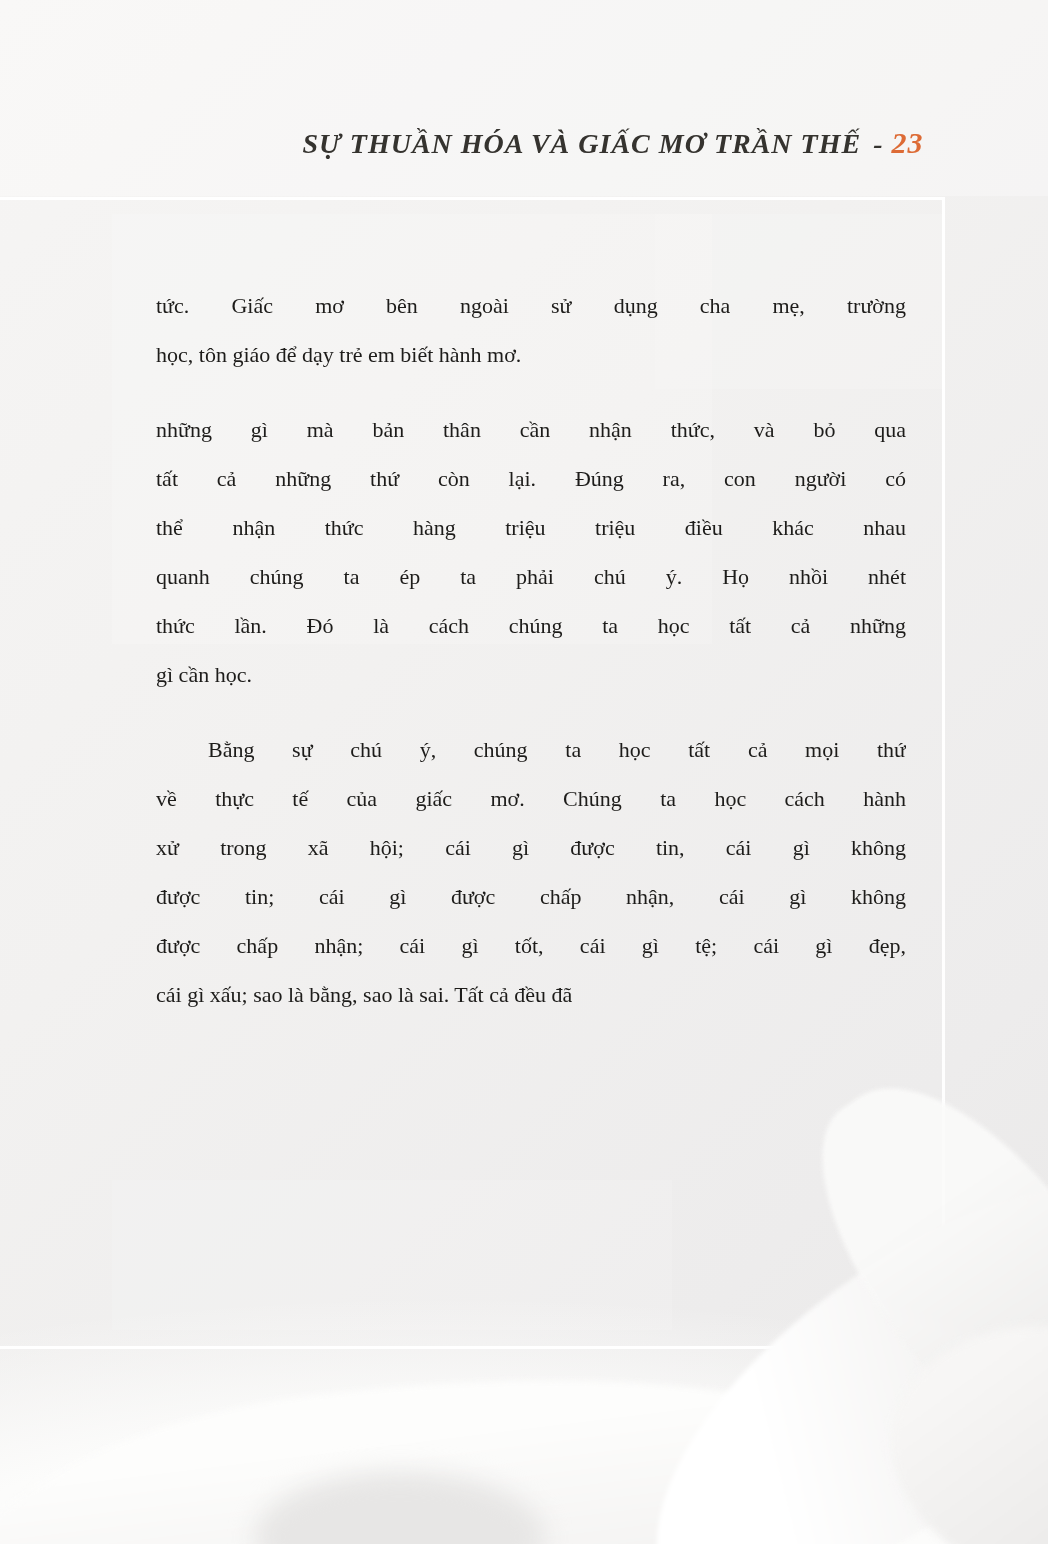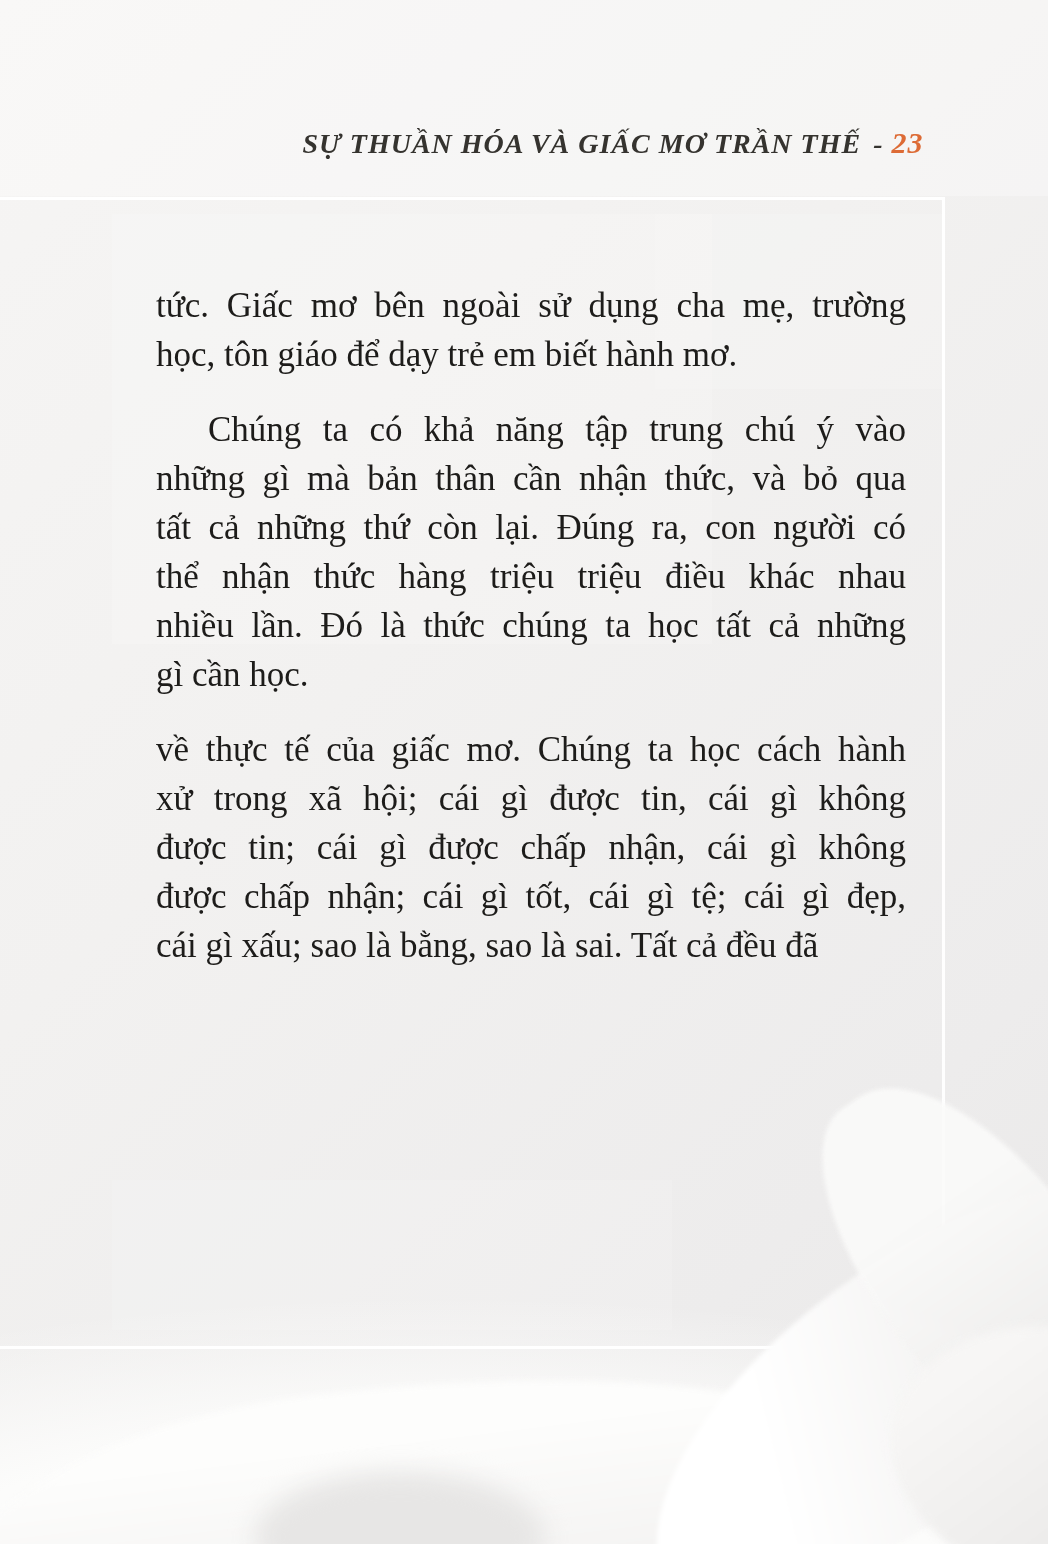--- a/index.html
+++ b/index.html
@@ -71,21 +71,21 @@
 
   
   .text-block{
     position:absolute;left:156px;top:281px;width:750px;z-index:4;
     color:#1d1c1a;
   }
   .paragraph{margin:0;}
   .paragraph + .paragraph{margin-top:26px;}
   .line{
     height:49px;line-height:49px;
-    font-size:35px;
+    font-size:22px;
     text-align:justify;text-align-last:justify;
     overflow:hidden;
   }
   .line.last{text-align-last:left;}
   .paragraph.indent .line.first{text-indent:52px;}
 </style>
 </head>
 <body>
 
 <div class="page">
@@ -107,28 +107,29 @@
   <div class="header">
     <span>SỰ THUẦN HÓA VÀ GIẤC MƠ TRẦN THẾ</span><span class="sep">-</span><span class="pagenum">23</span>
   </div>
 
   <main class="text-block">
       <div class="paragraph">
         <div class="line first">tức. Giấc mơ bên ngoài sử dụng cha mẹ, trường</div>
         <div class="line last">học, tôn giáo để dạy trẻ em biết hành mơ.</div>
       </div>
       <div class="paragraph indent">
-        <div class="line first">Chúng ta có khả năng tập trung chú ý vào</div>
         <div class="line">những gì mà bản thân cần nhận thức, và bỏ qua</div>
         <div class="line">tất cả những thứ còn lại. Đúng ra, con người có</div>
         <div class="line">thể nhận thức hàng triệu triệu điều khác nhau</div>
-        <div class="line">nhiều lần. Đó là thức chúng ta học tất cả những</div>
+        <div class="line">quanh chúng ta ép ta phải chú ý. Họ nhồi nhét</div>
+        <div class="line">thức lần. Đó là cách chúng ta học tất cả những</div>
         <div class="line last">gì cần học.</div>
       </div>
       <div class="paragraph indent">
+        <div class="line first">Bằng sự chú ý, chúng ta học tất cả mọi thứ</div>
         <div class="line">về thực tế của giấc mơ. Chúng ta học cách hành</div>
         <div class="line">xử trong xã hội; cái gì được tin, cái gì không</div>
         <div class="line">được tin; cái gì được chấp nhận, cái gì không</div>
         <div class="line">được chấp nhận; cái gì tốt, cái gì tệ; cái gì đẹp,</div>
         <div class="line last">cái gì xấu; sao là bằng, sao là sai. Tất cả đều đã</div>
       </div>
     </main>
 
 </div>
 

